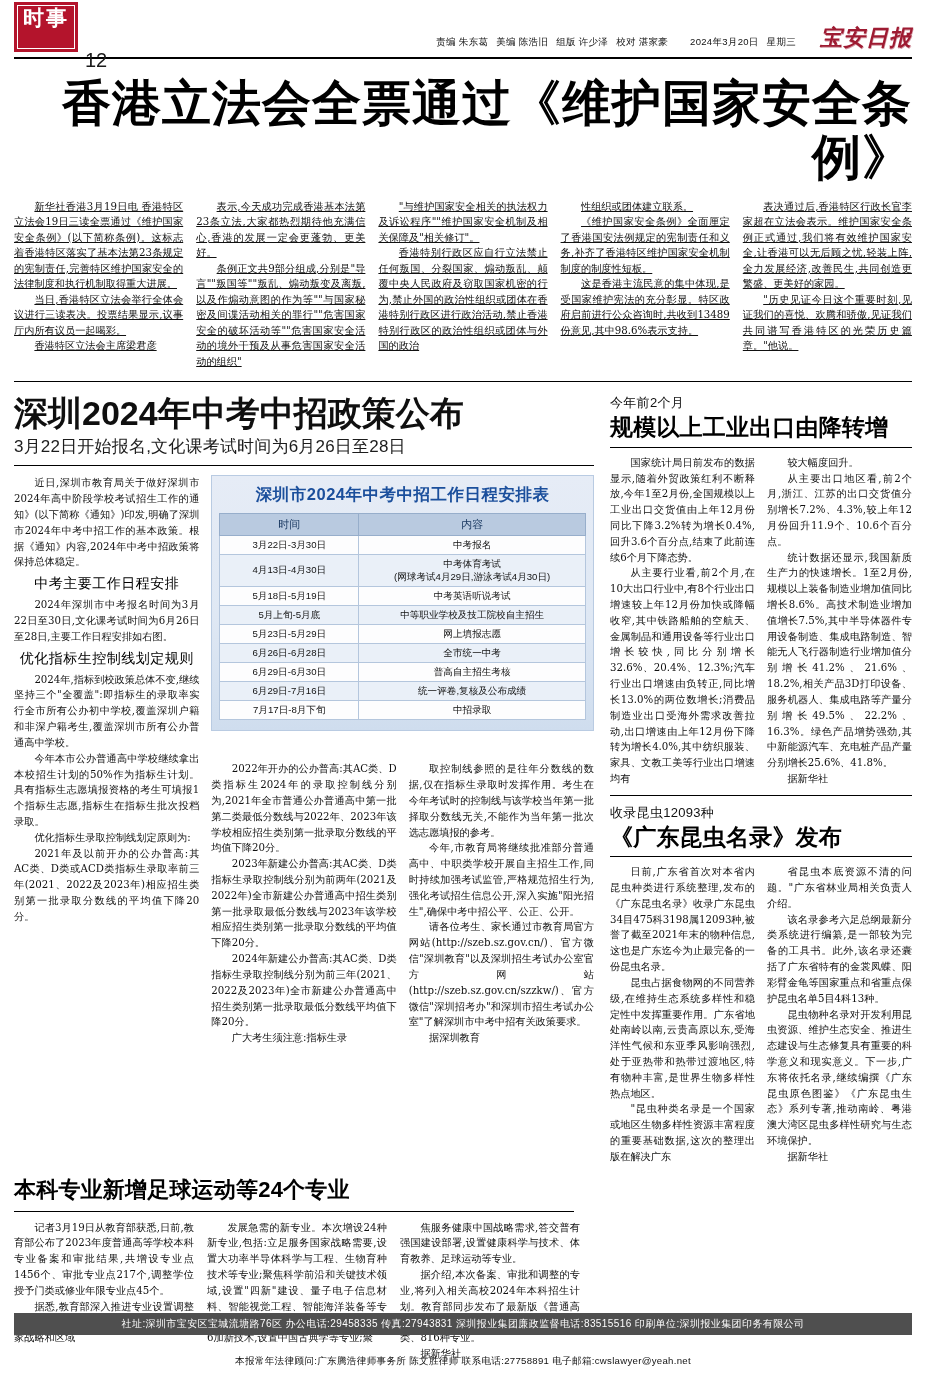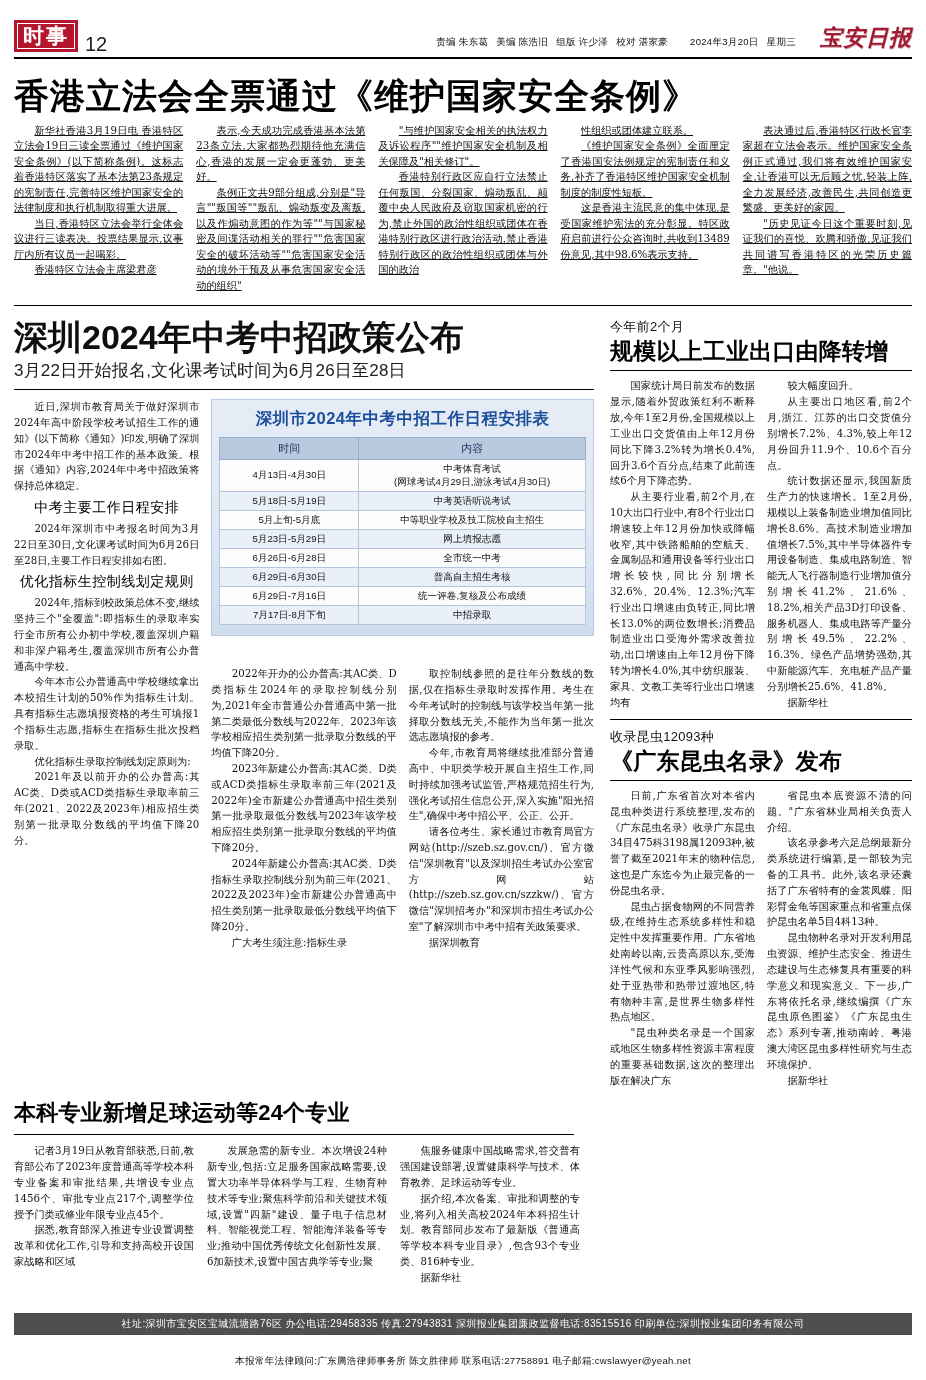--- a/index.html
+++ b/index.html
@@ -9,40 +9,40 @@
     font-family: "Liberation Sans", "DejaVu Sans", sans-serif;
     color: #000;
     overflow: hidden;
   }
   .page { position: relative; width: 926px; height: 1380px; padding: 0 14px; }
 
   
   .masthead { display: flex; align-items: flex-end; height: 52px; padding-top: 10px; }
   .section-badge {
     background: #b4142c; color: #fff; font-weight: bold; font-size: 21px;
-    letter-spacing: 2px; padding: 3px 7px 4px; line-height: 1;
+    letter-spacing: 2px; padding: 3px 7px 22px; line-height: 1;
     border: 2px solid #b4142c; outline: 1px solid #fff; outline-offset: -4px;
   }
-  .page-num { font-size: 20px; margin-left: 7px; color: #1a1a1a; line-height: 1; position: relative; top: 2px; }
+  .page-num { font-size: 20px; margin-left: 7px; color: #1a1a1a; line-height: 1; position: relative; top: 18px; }
   .mast-mid { flex: 1; display: flex; justify-content: flex-end; align-items: flex-end;
               gap: 8px; font-size: 9.5px; color: #111; padding-bottom: 3px; letter-spacing: .3px; }
   .mast-mid .credit { white-space: nowrap; }
   .mast-date { margin-left: 14px; white-space: nowrap; }
   .mast-logo {
     margin-left: 16px; font-family: "DejaVu Serif", serif; font-weight: bold;
     font-size: 22px; color: #9e1b32; letter-spacing: 1px;
     font-style: italic; line-height: 1; padding-bottom: 1px;
     text-shadow: .5px .5px 0 rgba(158,27,50,.45);
   }
   .rule-thick { border-top: 2.5px solid #000; margin: 5px 0 0; }
 
   
   .lead-headline {
-    text-align: left; font-weight: bold; font-size: 35px; letter-spacing: 1px;
-    margin: 18px 0 7px; font-family: "Liberation Sans", sans-serif; line-height: 1.1;
+    text-align: right; font-weight: bold; font-size: 49px; letter-spacing: 1px;
+    margin: 18px 0 14px; font-family: "Liberation Sans", sans-serif; line-height: 1.1;
   }
   .lead-cols { display: grid; grid-template-columns: repeat(5, 1fr); gap: 13px; }
   .col p {
     font-family: "DejaVu Serif", "Liberation Serif", serif;
     font-size: 10.2px; line-height: 1.52; text-align: justify; text-indent: 2em;
     color: #111;
     text-decoration: underline;
   }
   .hr-med { border-top: 1.6px solid #000; margin: 12px 0 0; }
   .hr-thin { border-top: 1px solid #000; margin: 8px 0; }
@@ -181,20 +181,24 @@
           <div class="sched-title">深圳市2024年中考中招工作日程安排表</div>
           <table>
             <thead>
               <tr>
                 <th class="col-time">时间</th>
                 <th>内容</th>
               </tr>
             </thead>
             <tbody>
               <tr>
+                <td>3月22日-3月30日</td>
+                <td>中考报名</td>
+              </tr>
+              <tr>
                 <td>4月13日-4月30日</td>
                 <td style="white-space:pre-line">中考体育考试
 (网球考试4月29日,游泳考试4月30日)</td>
               </tr>
               <tr>
                 <td>5月18日-5月19日</td>
                 <td>中考英语听说考试</td>
               </tr>
               <tr>
                 <td>5月上旬-5月底</td>
@@ -230,21 +234,21 @@
           <p>2024年深圳市中考报名时间为3月22日至30日,文化课考试时间为6月26日至28日,主要工作日程安排如右图。</p>
           <div class="subhead">优化指标生控制线划定规则</div>
           <p>2024年,指标到校政策总体不变,继续坚持三个"全覆盖":即指标生的录取率实行全市所有公办初中学校,覆盖深圳户籍和非深户籍考生,覆盖深圳市所有公办普通高中学校。</p>
           <p>今年本市公办普通高中学校继续拿出本校招生计划的50%作为指标生计划。具有指标生志愿填报资格的考生可填报1个指标生志愿,指标生在指标生批次投档录取。</p>
           <p>优化指标生录取控制线划定原则为:</p>
           <p>2021年及以前开办的公办普高:其AC类、D类或ACD类指标生录取率前三年(2021、2022及2023年)相应招生类别第一批录取分数线的平均值下降20分。</p>
         </div>
 
         <div class="zk-col" style="grid-column:2; grid-row:2;">
           <p>2022年开办的公办普高:其AC类、D类指标生2024年的录取控制线分别为,2021年全市普通公办普通高中第一批第二类最低分数线与2022年、2023年该学校相应招生类别第一批录取分数线的平均值下降20分。</p>
-          <p>2023年新建公办普高:其AC类、D类或ACD类指标生录取率前三年(2021及2022年)全市新建公办普通高中招生类别第一批录取最低分数线与2023年该学校相应招生类别第一批录取分数线的平均值下降20分。</p>
+          <p>2023年新建公办普高:其AC类、D类指标生录取控制线分别为前两年(2021及2022年)全市新建公办普通高中招生类别第一批录取最低分数线与2023年该学校相应招生类别第一批录取分数线的平均值下降20分。</p>
           <p>2024年新建公办普高:其AC类、D类指标生录取控制线分别为前三年(2021、2022及2023年)全市新建公办普通高中招生类别第一批录取最低分数线平均值下降20分。</p>
           <p>广大考生须注意:指标生录</p>
         </div>
 
         <div class="zk-col" style="grid-column:3; grid-row:2;">
           <p>取控制线参照的是往年分数线的数据,仅在指标生录取时发挥作用。考生在今年考试时的控制线与该学校当年第一批择取分数线无关,不能作为当年第一批次选志愿填报的参考。</p>
           <p>今年,市教育局将继续批准部分普通高中、中职类学校开展自主招生工作,同时持续加强考试监管,严格规范招生行为,强化考试招生信息公开,深入实施"阳光招生",确保中考中招公平、公正、公开。</p>
           <p>请各位考生、家长通过市教育局官方网站(http://szeb.sz.gov.cn/)、官方微信"深圳教育"以及深圳招生考试办公室官方网站(http://szeb.sz.gov.cn/szzkw/)、官方微信"深圳招考办"和深圳市招生考试办公室"了解深圳市中考中招有关政策要求。</p>
           <p class="src">据深圳教育</p>
         </div>

